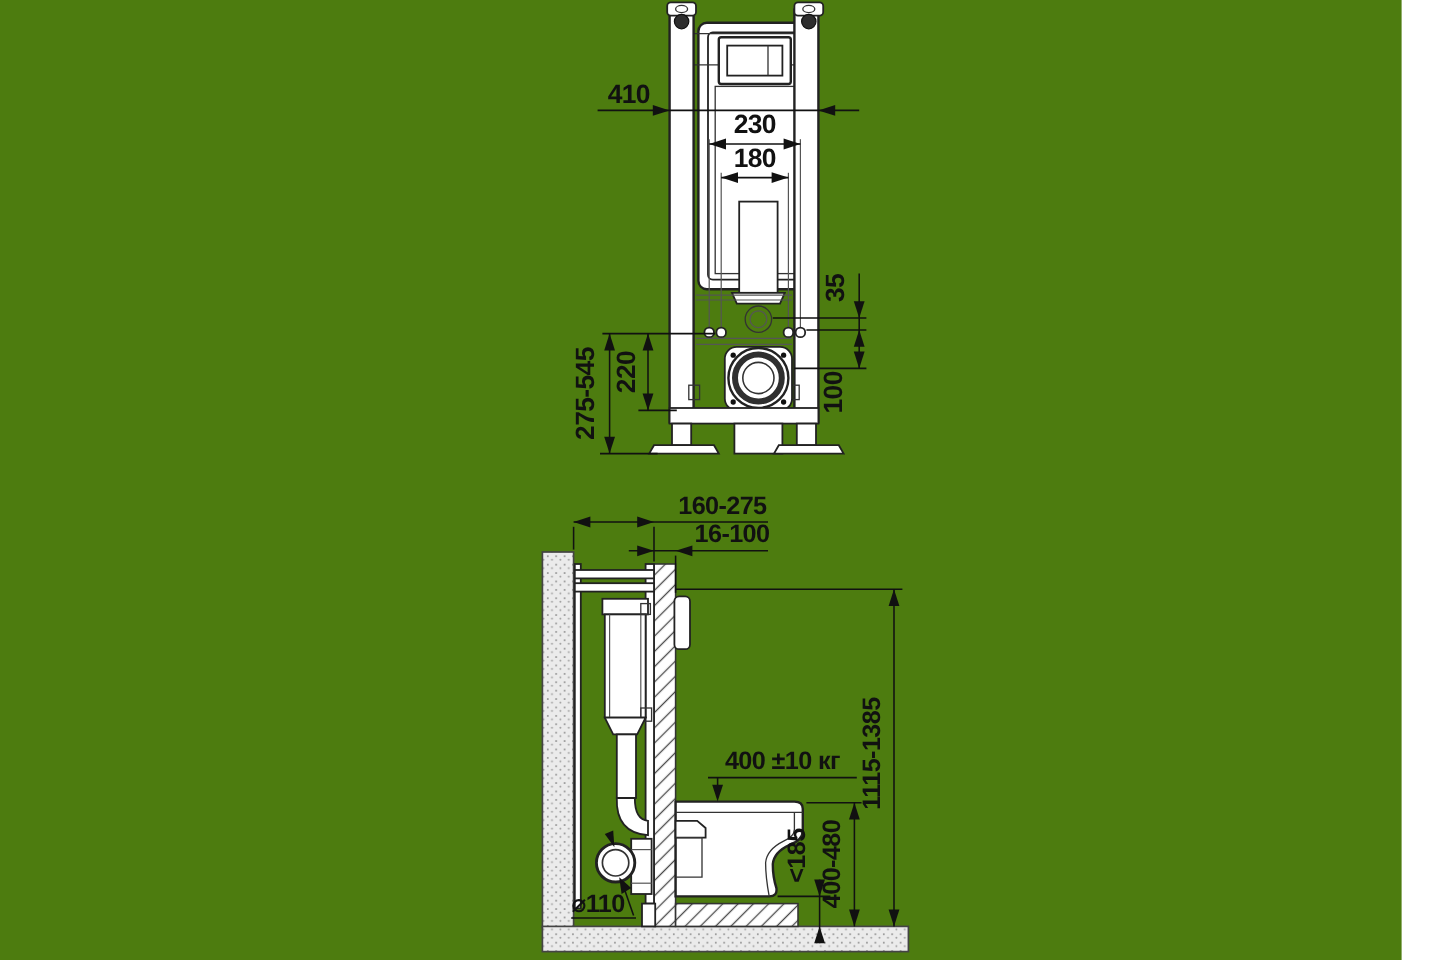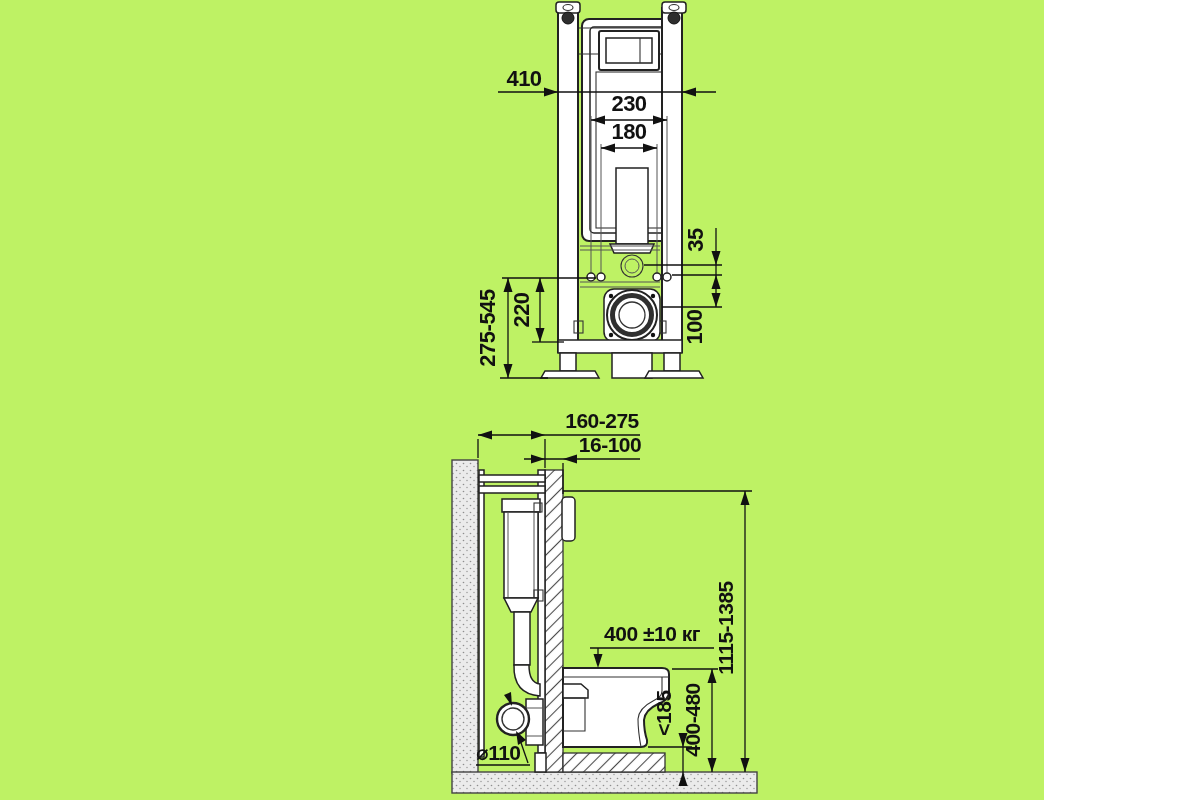--- a/index.html
+++ b/index.html
@@ -1,16 +1,16 @@
 <!DOCTYPE html>
 <html><head>
 <meta charset="utf-8">
 <style>
   html,body{margin:0;padding:0;background:#ffffff;}
-  .page{width:1044px;height:800px;position:relative;background:#bef264;overflow:hidden;}
+  .page{width:1168px;height:800px;position:relative;background:#4d7c0f;overflow:hidden;}
   svg{display:block;}
   .ol   {fill:#fff;stroke:#222;stroke-width:2;}
   .ol15 {fill:#fff;stroke:#222;stroke-width:1.5;}
   .thin {fill:none;stroke:#333;stroke-width:1.1;}
   .thin2{fill:none;stroke:#555;stroke-width:1;}
   .diml {fill:none;stroke:#111;stroke-width:1.3;}
   .arr  {fill:#111;stroke:none;}
   .lbl{font-family:"Liberation Sans","DejaVu Sans",sans-serif;font-weight:bold;font-size:22px;fill:#111;letter-spacing:-0.5px;}
   .lbl-s{font-family:"Liberation Sans","DejaVu Sans",sans-serif;font-weight:bold;font-size:21px;fill:#111;letter-spacing:-0.5px;}
   .dark {fill:#2e2e2e;stroke:#111;stroke-width:1;}

